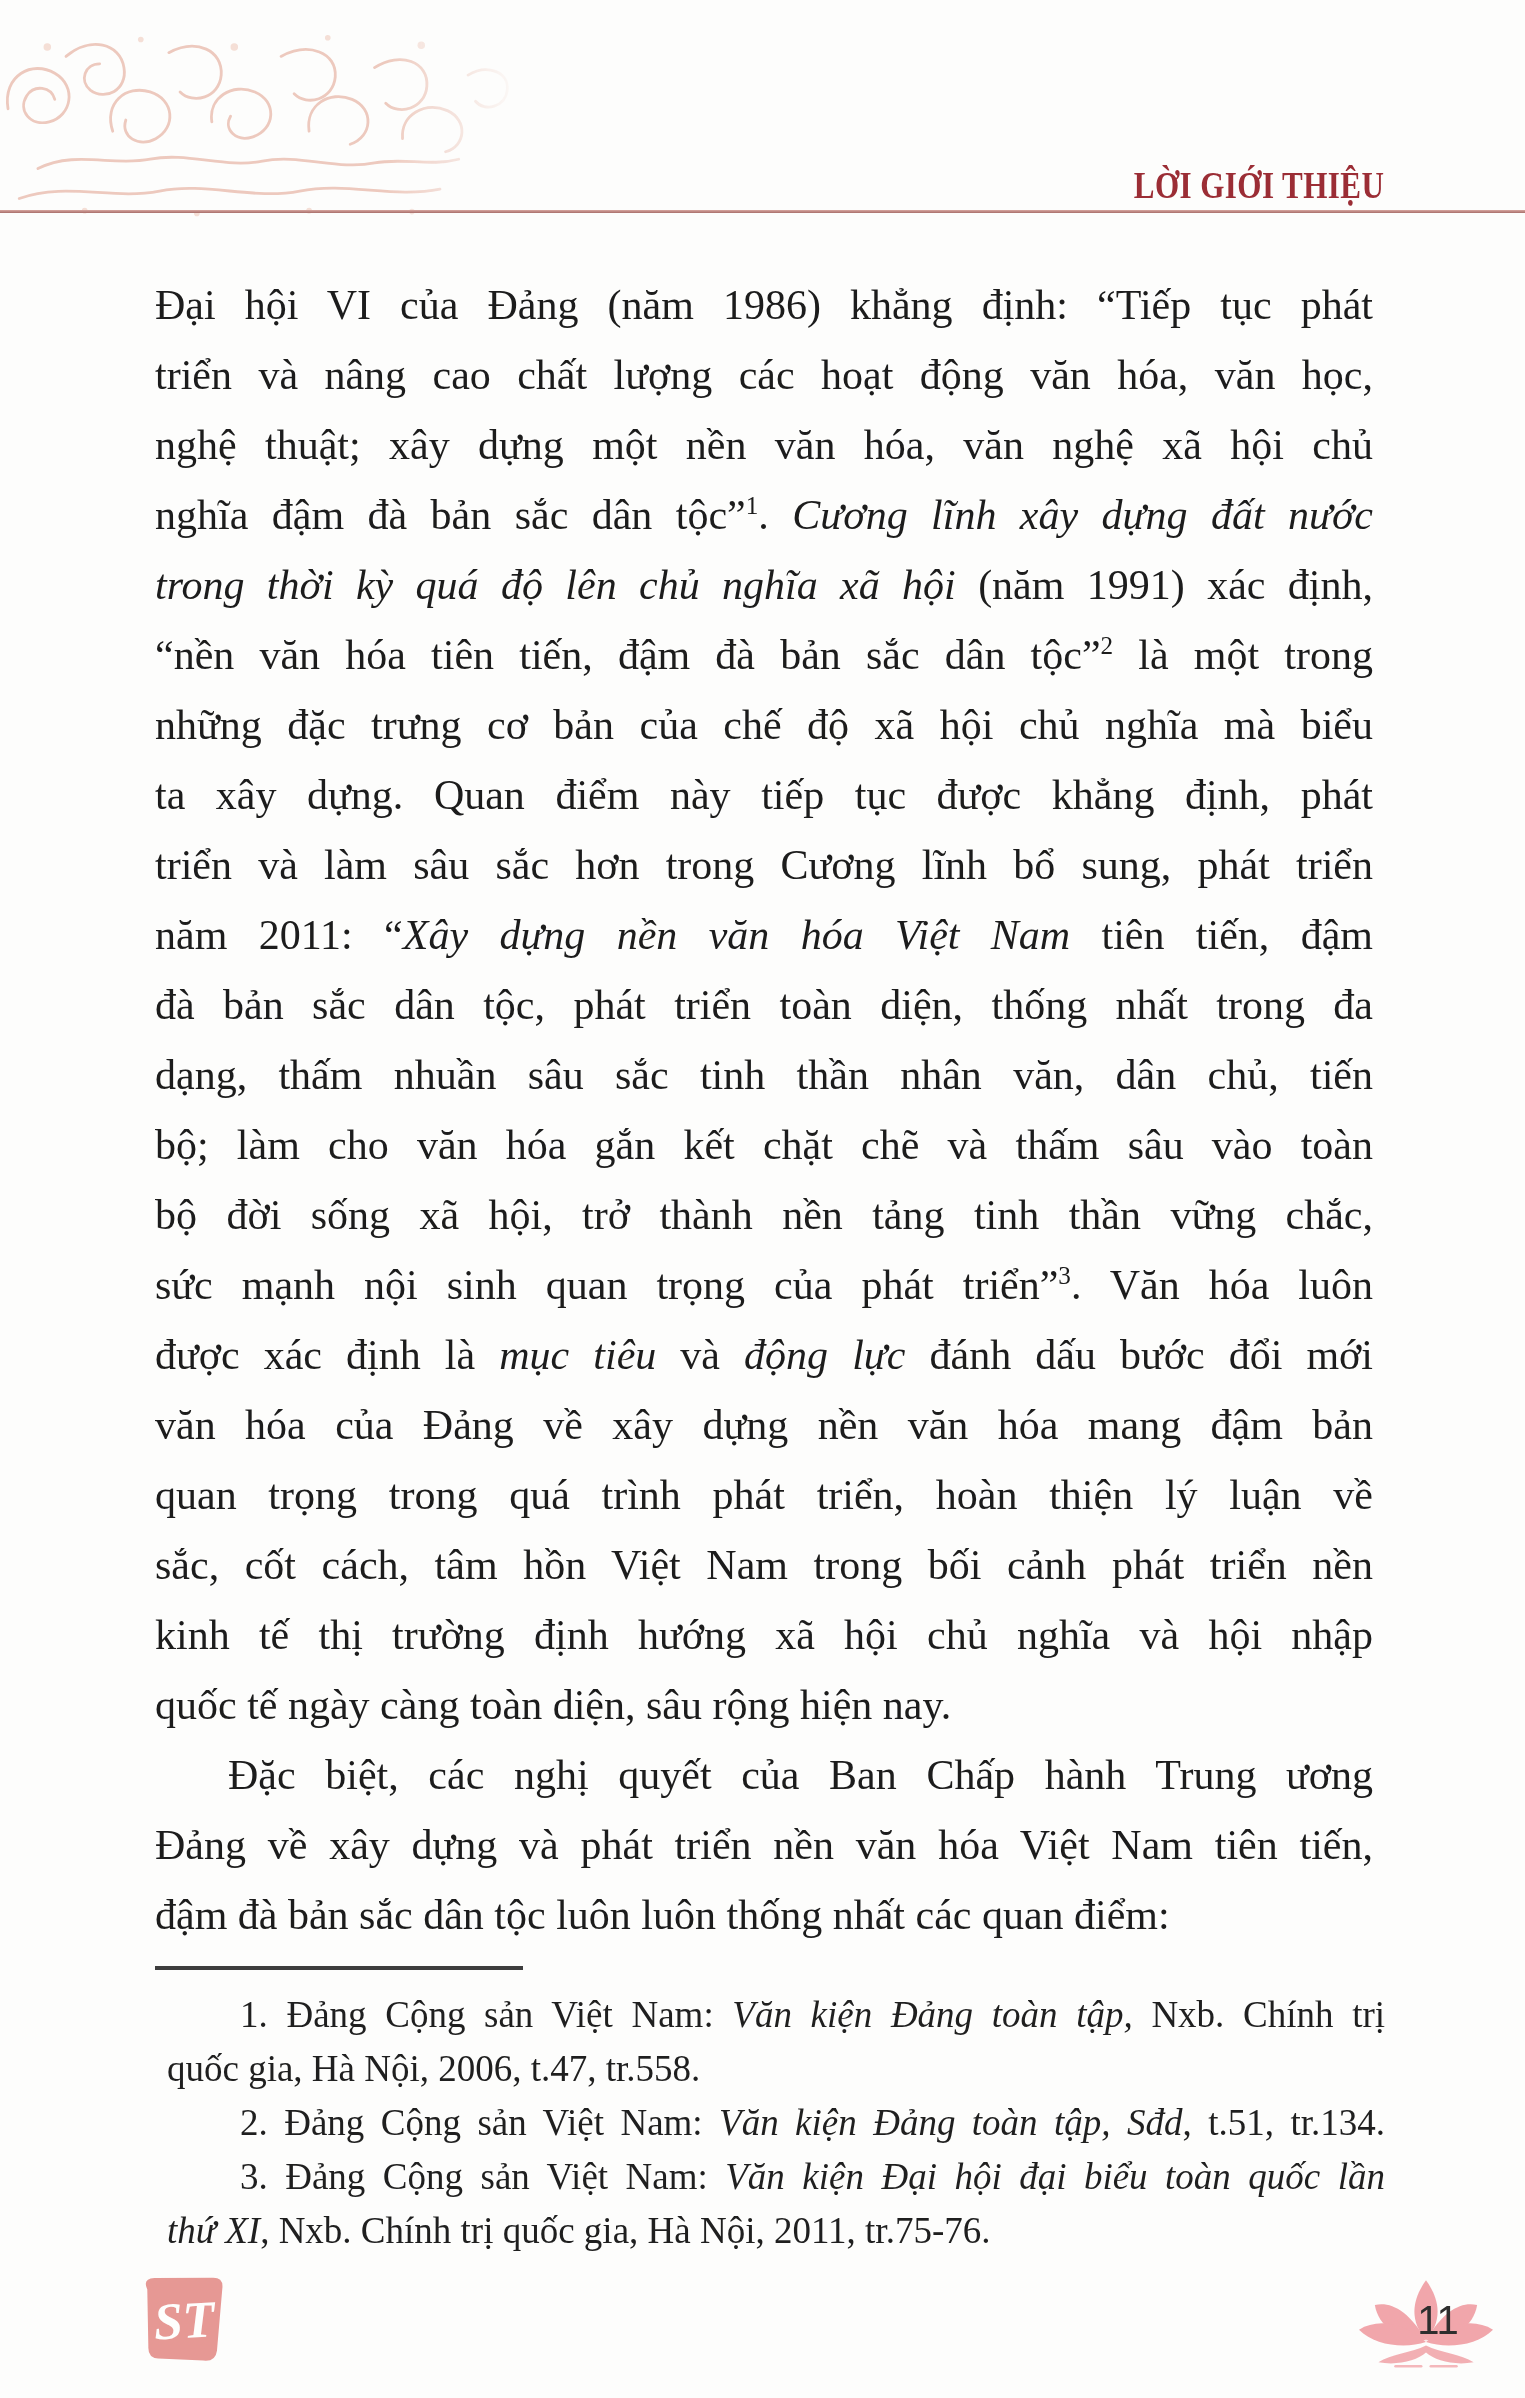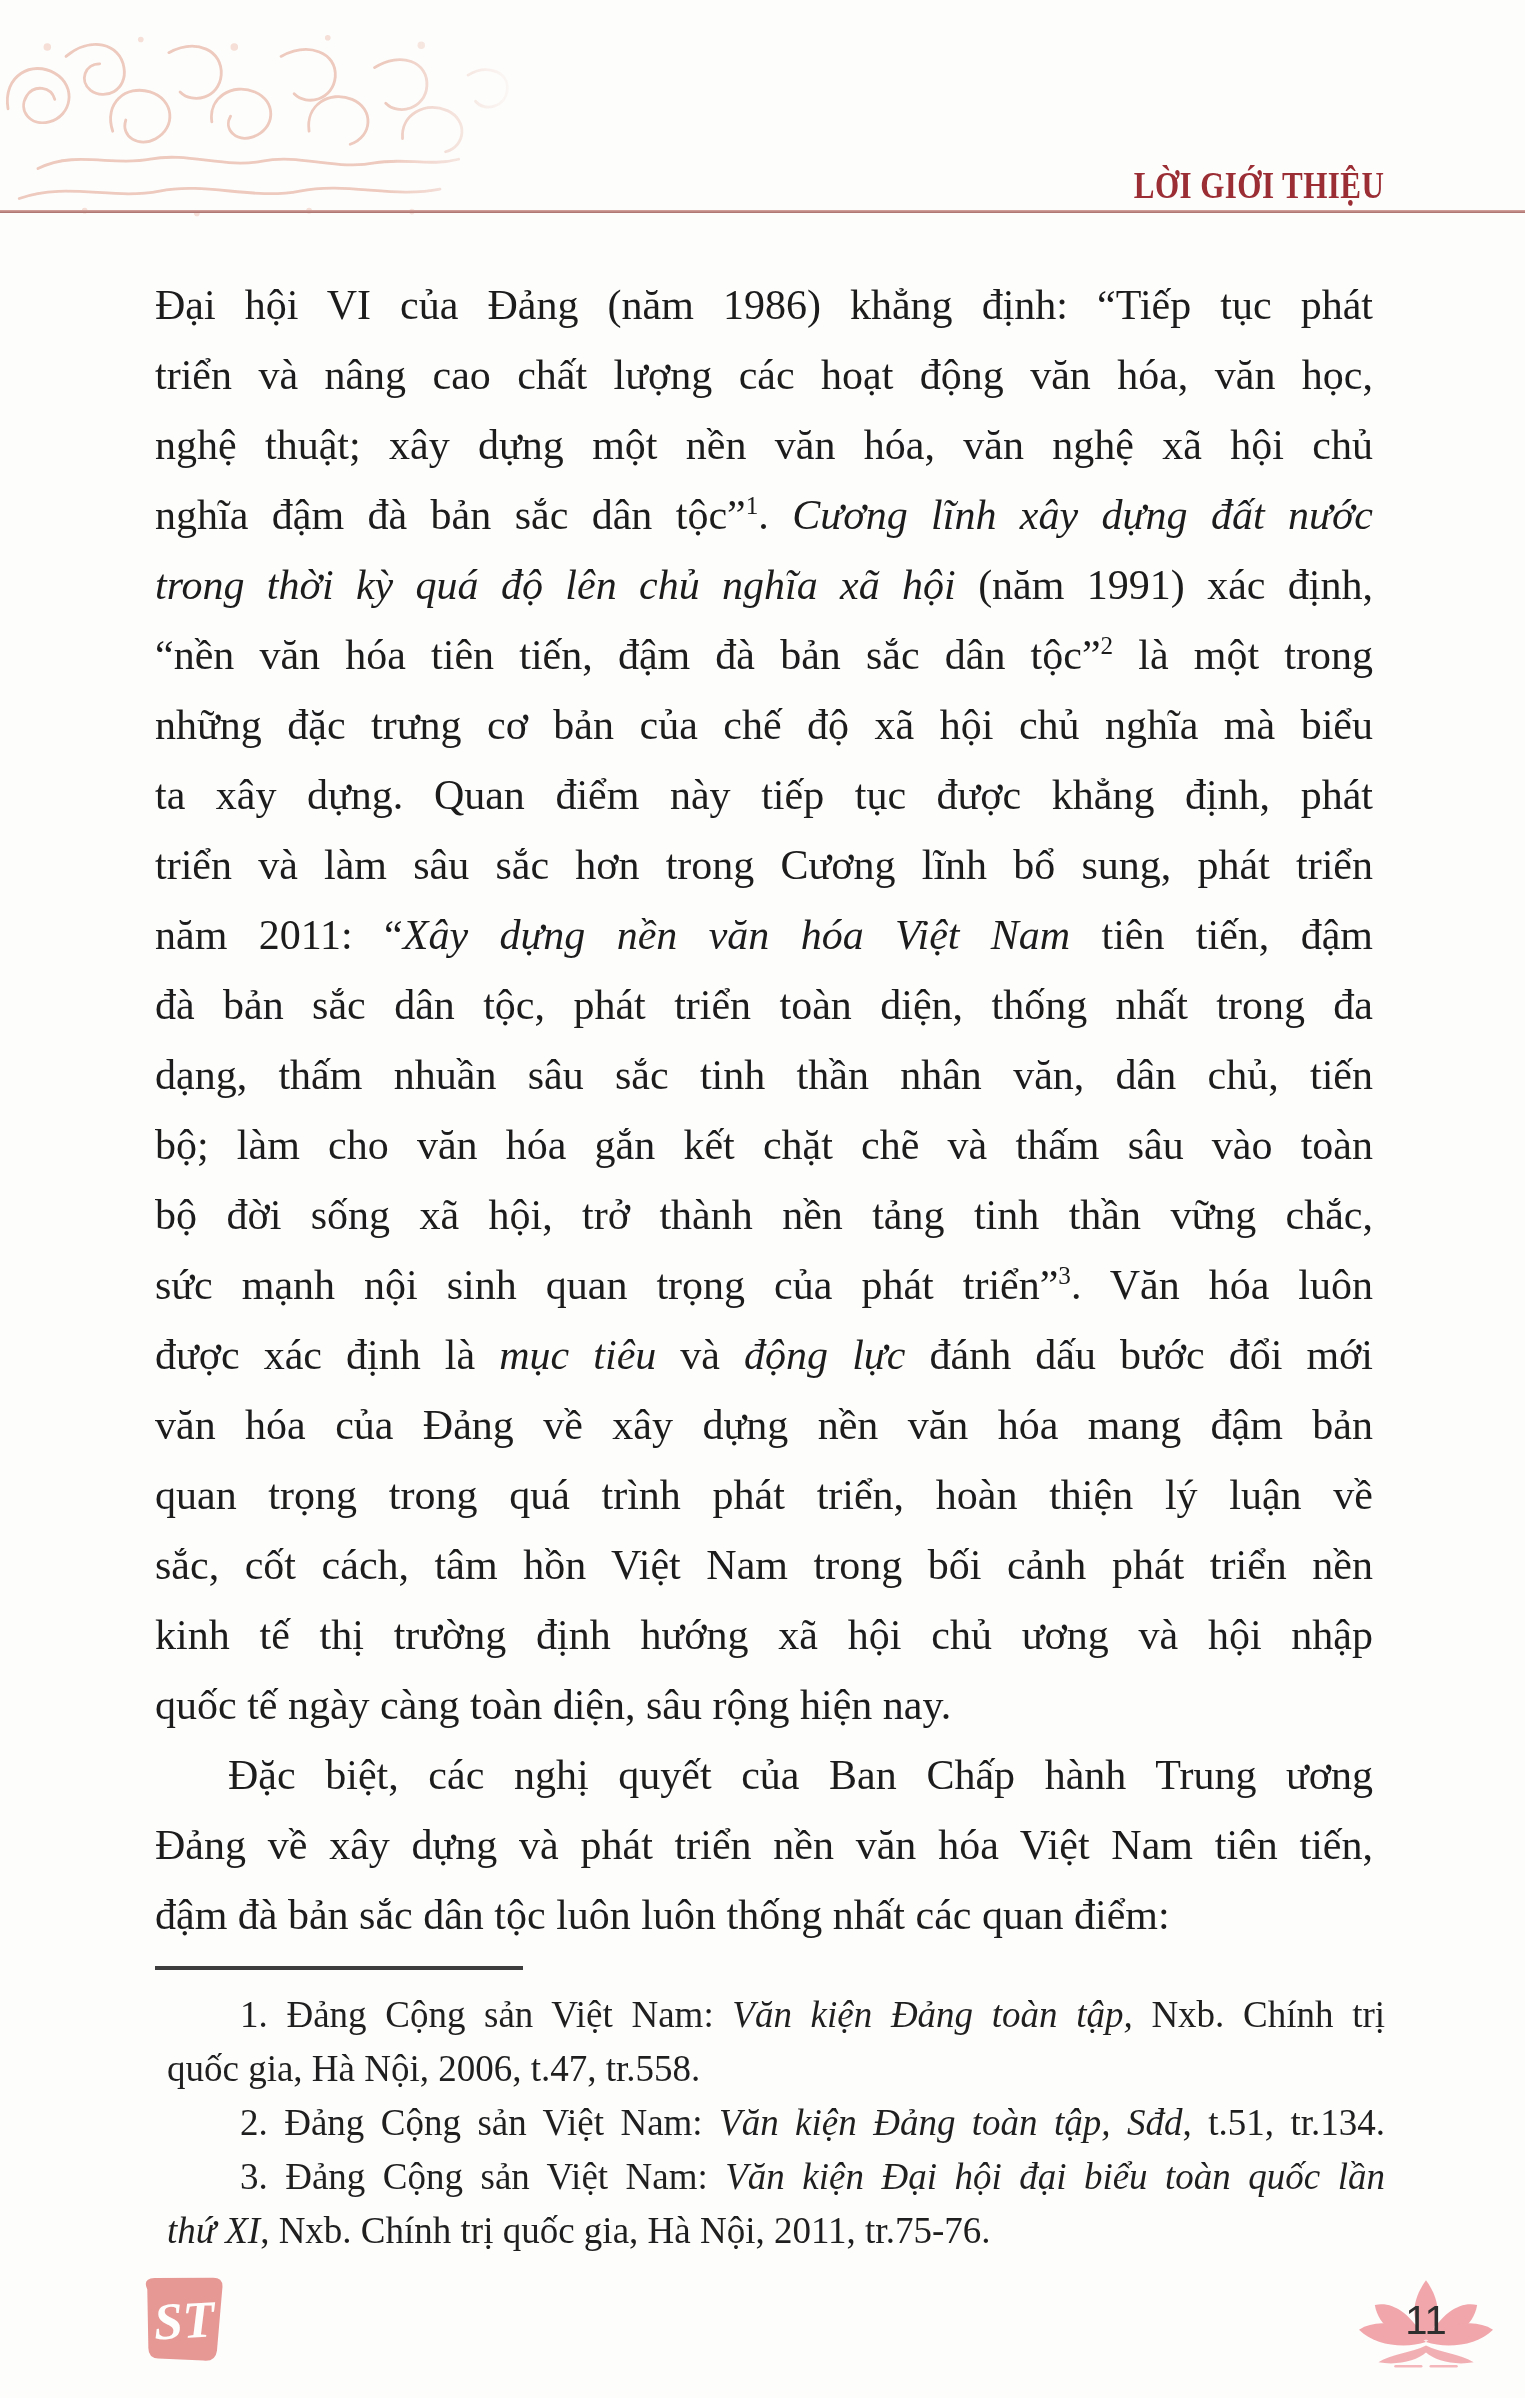--- a/index.html
+++ b/index.html
@@ -33,21 +33,21 @@
   .fn-rule{position:absolute;top:1966px;left:155px;width:368px;height:3.7px;background:#3d3d3d;}
 
   .publisher-logo{position:absolute;left:139px;top:2273px;width:90px;height:94px;opacity:.62;}
   .publisher-logo svg{position:absolute;inset:0;}
   .logo-text{position:absolute;inset:0;display:flex;align-items:center;justify-content:center;
     font-family:"Liberation Serif", serif;font-style:italic;font-weight:bold;font-size:52px;
     color:#ffffff;transform:rotate(-3deg);}
 
   .lotus-wrap{position:absolute;left:1353px;top:2275px;width:146px;height:97px;}
   .lotus-wrap svg{position:absolute;inset:0;}
-  .page-number{position:absolute;left:0;top:22.5px;width:100%;text-align:center;
+  .page-number{position:absolute;left:12px;top:22.5px;width:100%;text-align:center;
     font-family:"Liberation Sans", sans-serif;font-size:40px;font-weight:400;color:#2e2e2e;}
 </style>
 </head>
 <body>
 
 <div class="page">
 
   <div class="ornament">
     <svg viewBox="0 0 570 215" width="534" height="201">
       <g fill="none" stroke="#dd9680" stroke-width="3" opacity="0.5" stroke-linecap="round">
@@ -94,21 +94,21 @@
       <div class="line just"><span>năm 2011: “</span><span class="it">Xây dựng nền văn hóa Việt Nam</span><span> tiên tiến, đậm</span></div>
       <div class="line just"><span>đà bản sắc dân tộc, phát triển toàn diện, thống nhất trong đa</span></div>
       <div class="line just"><span>dạng, thấm nhuần sâu sắc tinh thần nhân văn, dân chủ, tiến</span></div>
       <div class="line just"><span>bộ; làm cho văn hóa gắn kết chặt chẽ và thấm sâu vào toàn</span></div>
       <div class="line just"><span>bộ đời sống xã hội, trở thành nền tảng tinh thần vững chắc,</span></div>
       <div class="line just"><span>sức mạnh nội sinh quan trọng của phát triển”</span><sup>3</sup><span>. Văn hóa luôn</span></div>
       <div class="line just"><span>được xác định là </span><span class="it">mục tiêu</span><span> và </span><span class="it">động lực</span><span> đánh dấu bước đổi mới</span></div>
       <div class="line just"><span>văn hóa của Đảng về xây dựng nền văn hóa mang đậm bản</span></div>
       <div class="line just"><span>quan trọng trong quá trình phát triển, hoàn thiện lý luận về</span></div>
       <div class="line just"><span>sắc, cốt cách, tâm hồn Việt Nam trong bối cảnh phát triển nền</span></div>
-      <div class="line just"><span>kinh tế thị trường định hướng xã hội chủ ương và hội nhập</span></div>
+      <div class="line just"><span>kinh tế thị trường định hướng xã hội chủ nghĩa và hội nhập</span></div>
       <div class="line"><span>quốc tế ngày càng toàn diện, sâu rộng hiện nay.</span></div>
       <div class="line just indent"><span>Đặc biệt, các nghị quyết của Ban Chấp hành Trung ương</span></div>
       <div class="line just"><span>Đảng về xây dựng và phát triển nền văn hóa Việt Nam tiên tiến,</span></div>
       <div class="line"><span>đậm đà bản sắc dân tộc luôn luôn thống nhất các quan điểm:</span></div>
     </div>
 
   <div class="fn-rule"></div>
   <div class="footnotes">
       <div class="line just indent"><span>1. Đảng Cộng sản Việt Nam: </span><span class="it">Văn kiện Đảng toàn tập,</span><span> Nxb. Chính trị</span></div>
       <div class="line"><span>quốc gia, Hà Nội, 2006, t.47, tr.558.</span></div>

